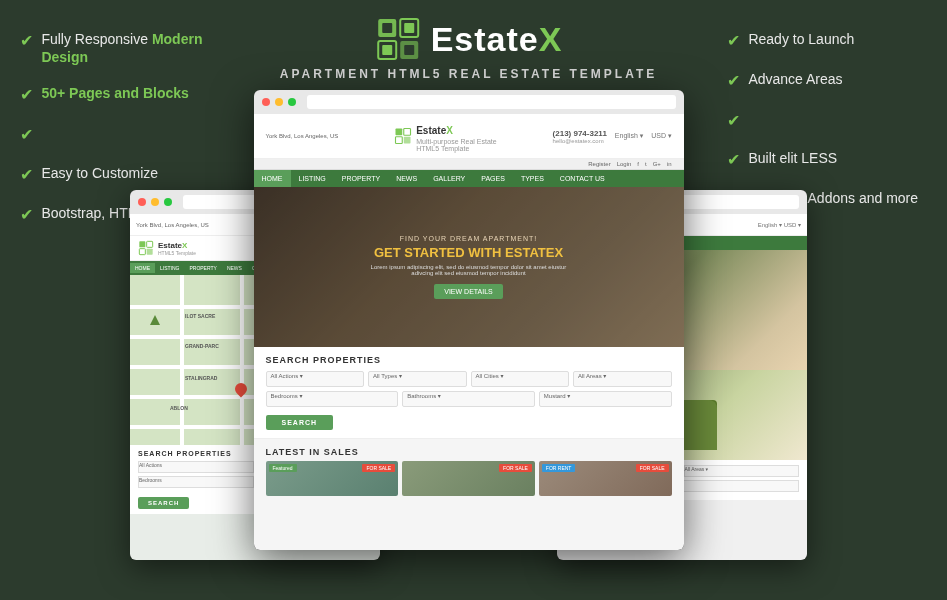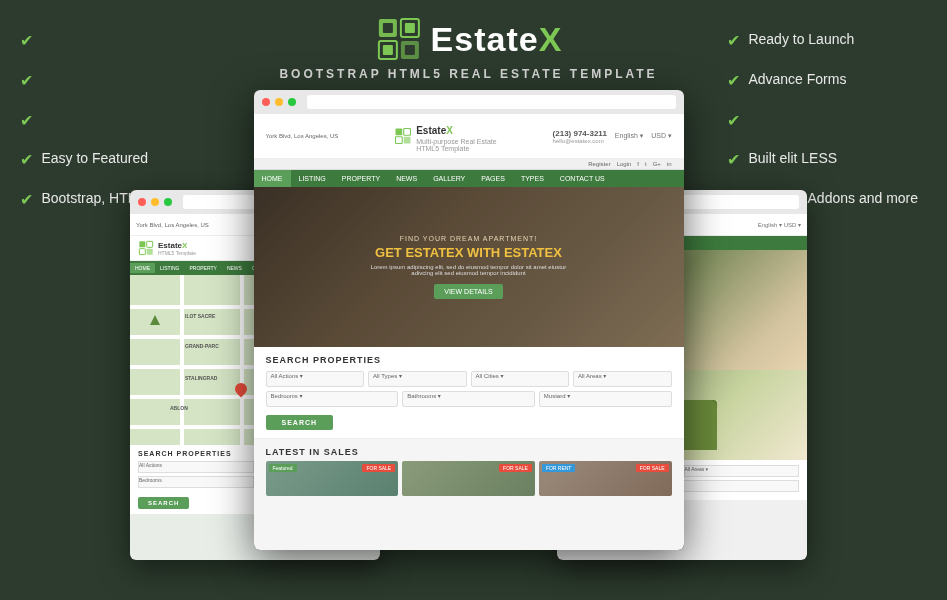--- a/index.html
+++ b/index.html
@@ -669,45 +669,47 @@
 
   </style>
 </head>
 <body>
 
 <div class="main-container">
 
   <div class="features-left">
     <div class="feature-item">
       <span class="check-icon">✔</span>
+      <span class="feature-text">Fully Responsive <strong>Modern Design</strong></span>
     </div>
     <div class="feature-item">
       <span class="check-icon">✔</span>
+      <span class="feature-text"><strong>50+ Pages and Blocks</strong></span>
     </div>
     <div class="feature-item">
       <span class="check-icon">✔</span>
     </div>
     <div class="feature-item">
       <span class="check-icon">✔</span>
-      <span class="feature-text">Easy to  Featured</span>
+      <span class="feature-text">Easy to  Customize</span>
     </div>
     <div class="feature-item">
       <span class="check-icon">✔</span>
       <span class="feature-text">Bootstrap, HTML5 &amp; CSS3</span>
     </div>
   </div>
 
   <div class="features-right">
     <div class="feature-item">
       <span class="check-icon">✔</span>
       <span class="feature-text">Ready to Launch</span>
     </div>
     <div class="feature-item">
       <span class="check-icon">✔</span>
-      <span class="feature-text">Advance Forms</span>
+      <span class="feature-text">Advance Areas</span>
     </div>
     <div class="feature-item">
       <span class="check-icon">✔</span>
     </div>
     <div class="feature-item">
       <span class="check-icon">✔</span>
       <span class="feature-text">Built elit LESS</span>
     </div>
     <div class="feature-item">
       <span class="check-icon">✔</span>
@@ -727,21 +729,21 @@
           <rect x="26" y="26" width="18" height="18" rx="2" fill="#7dc855" opacity="0.6"></rect>
           <rect x="8" y="8" width="10" height="10" rx="1" fill="#2c3b2d"></rect>
           <rect x="30" y="8" width="10" height="10" rx="1" fill="#7dc855"></rect>
           <rect x="8" y="30" width="10" height="10" rx="1" fill="#7dc855"></rect>
           <rect x="30" y="30" width="10" height="10" rx="1" fill="#2c3b2d"></rect>
         </svg>
         <div>
           <span style="font-size:34px;font-weight:900;color:white;letter-spacing:1px;">Estate<span style="color:#7dc855;">X</span></span>
         </div>
       </div>
-      <div class="template-subtitle">BOOTSTRAP HTML5 REAL ESTATE TEMPLATE</div>
+      <div class="template-subtitle">APARTMENT HTML5 REAL ESTATE TEMPLATE</div>
     </div>
 
     <div class="screenshots-wrapper">
 
       <div class="browser-left">
         <div class="browser-bar">
           <div class="browser-dot dot-red"></div>
           <div class="browser-dot dot-yellow"></div>
           <div class="browser-dot dot-green"></div>
           <div class="browser-url"></div>
@@ -868,21 +870,21 @@
             <div class="nav-item-site">TYPES</div>
             <div class="nav-item-site">CONTACT US</div>
           </div>
 
           <div class="hero-section">
             <div class="hero-bg"></div>
             <div class="hero-overlay"></div>
             <div class="hero-text-area">
               <div class="hero-sub">FIND YOUR DREAM APARTMENT!</div>
               <div class="hero-title">
-                <span>GET ESTATEX WITH </span>
+                <span>GET STARTED WITH </span>
                 <span style="color:#f0c040;">ESTATEX</span>
               </div>
               <div class="hero-desc">Lorem ipsum adipiscing elit, sed do eiusmod tempor dolor sit amet eiustur adivcing elit sed eiusmod tempor incididunt</div>
               <button class="hero-btn">VIEW DETAILS</button>
             </div>
           </div>
 
           <div class="search-section">
             <div class="search-title">SEARCH PROPERTIES</div>
             <div class="search-row">

